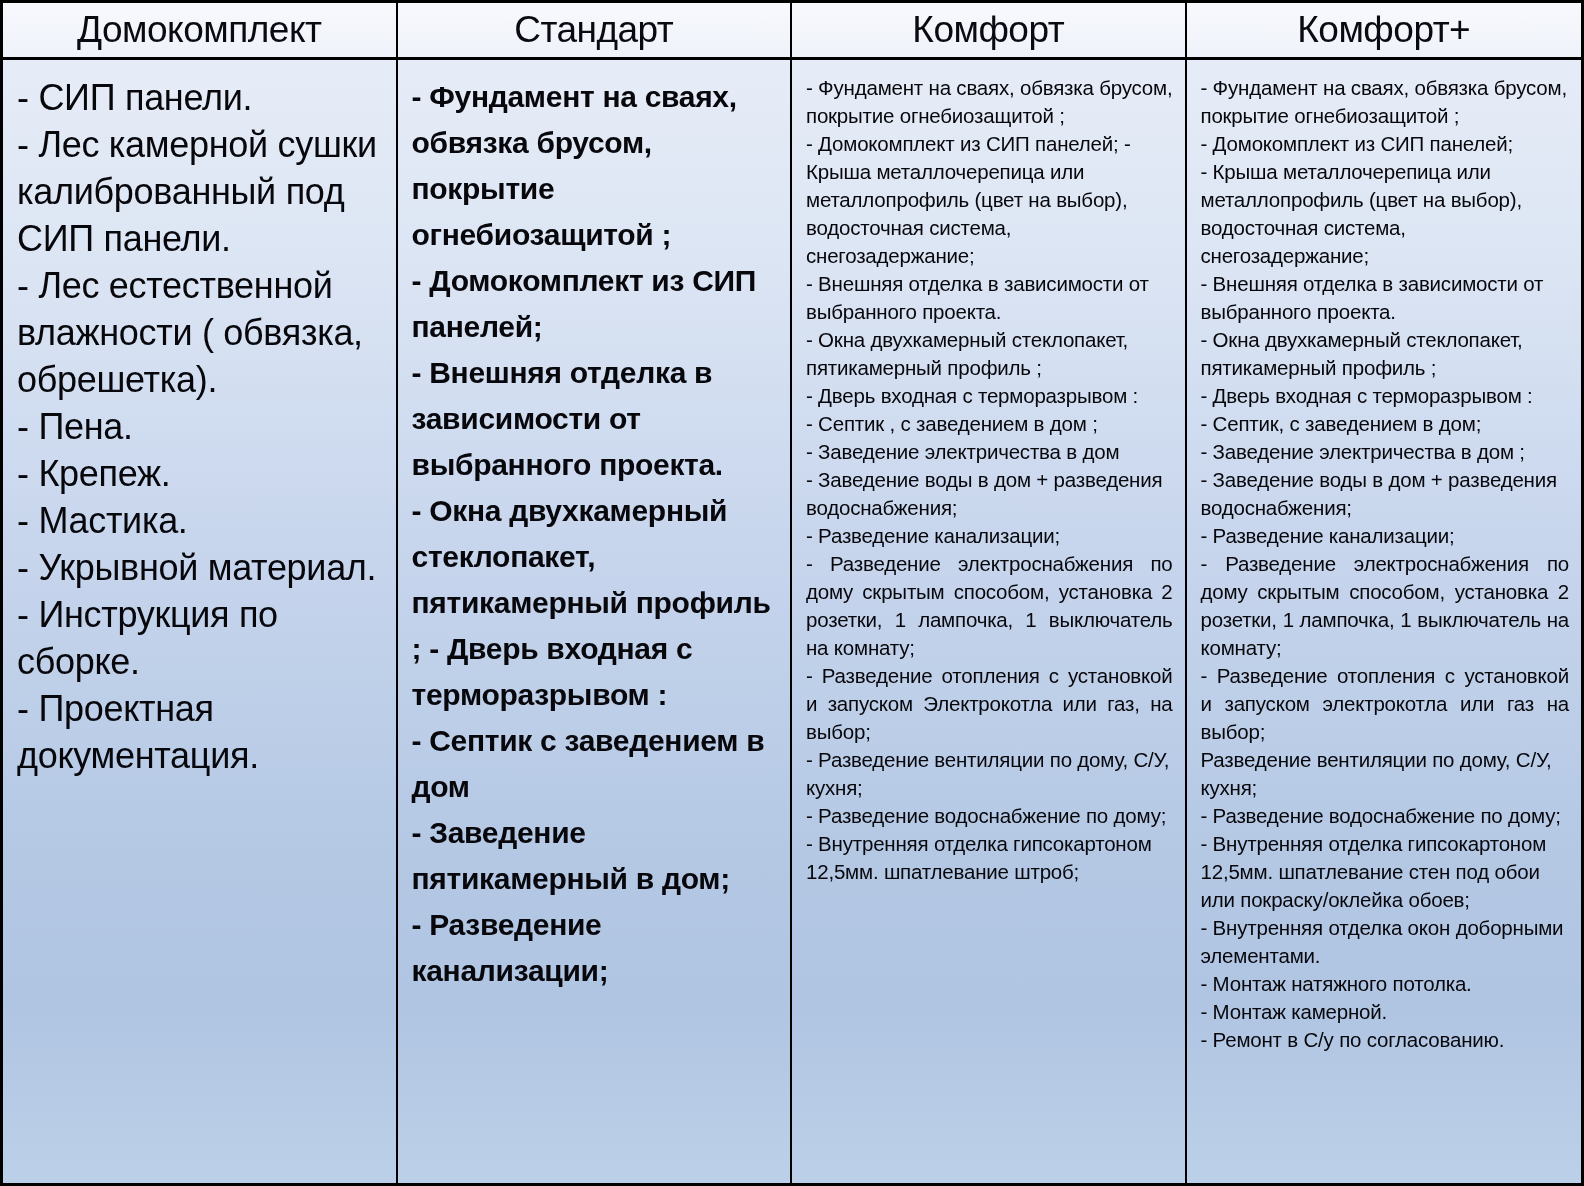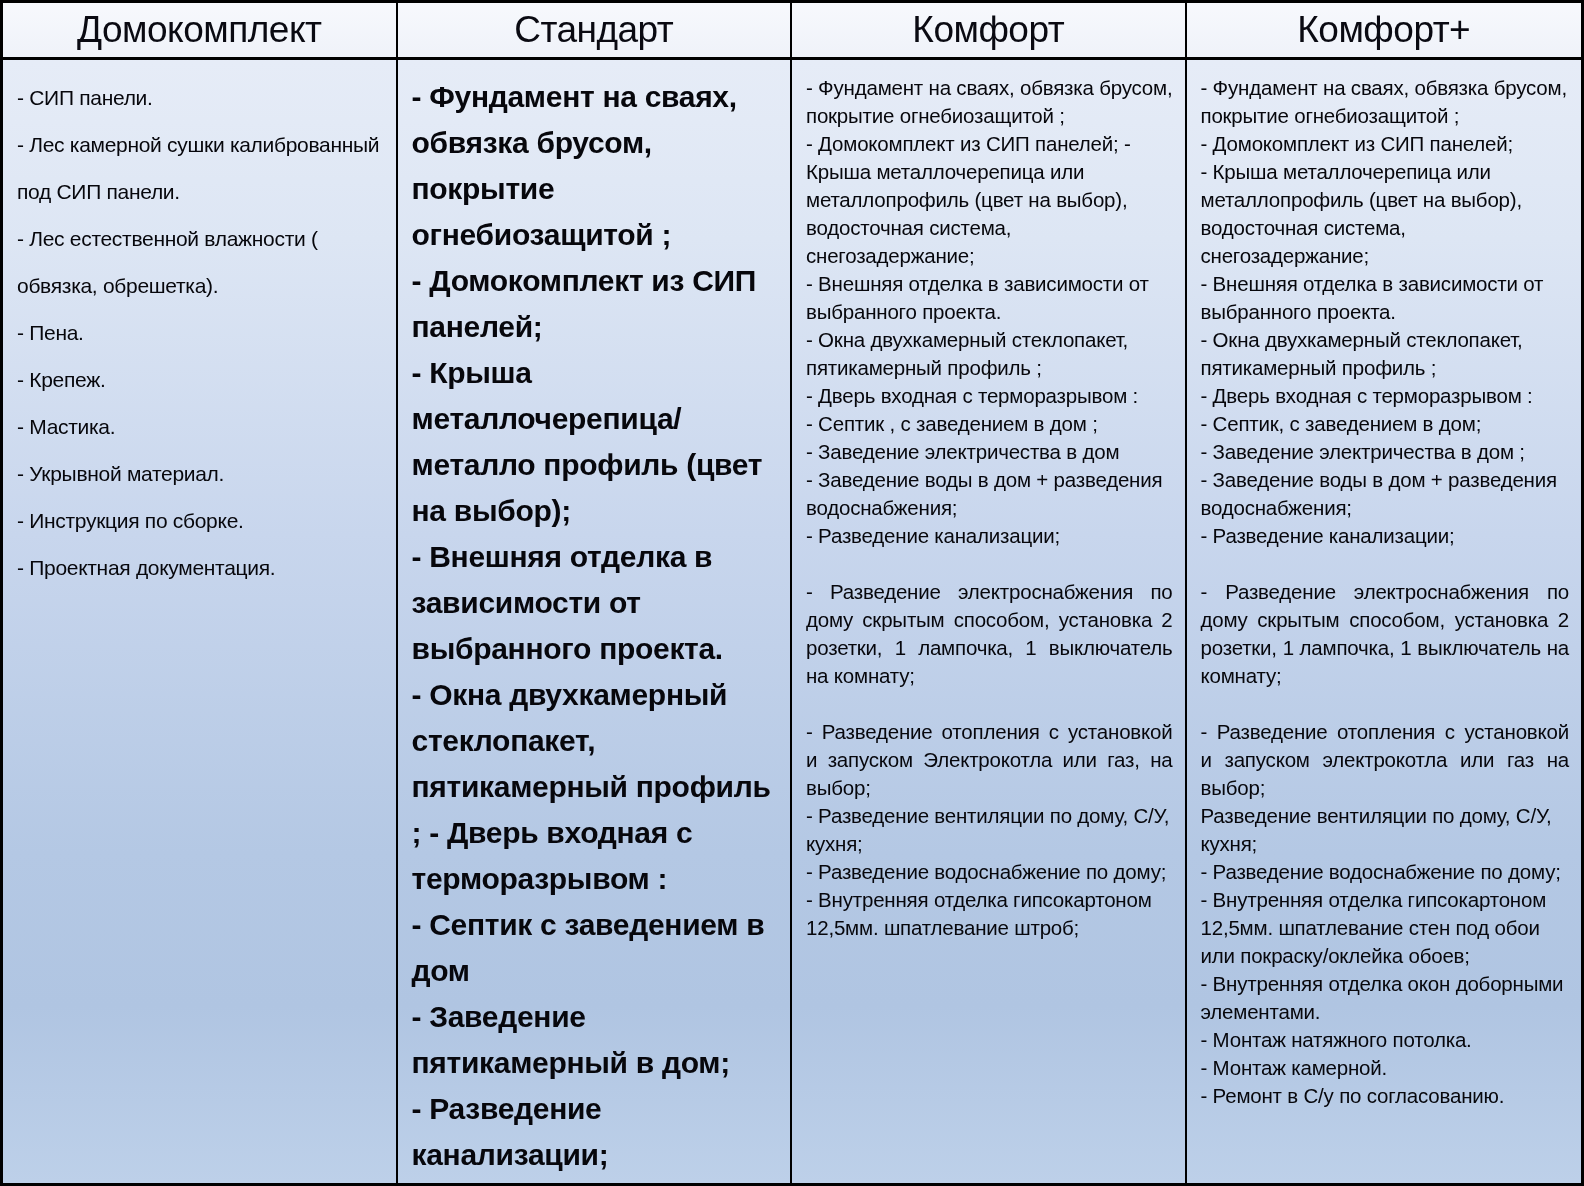--- a/index.html
+++ b/index.html
@@ -31,26 +31,26 @@
     color: #0a0a12;
   }
   .col-sep { border-right: 2px solid #000000; }
 
   .body-cell {
     padding: 14px 12px 10px 14px;
     overflow: hidden;
   }
 
   
-  .t-xl { font-size: 21px; line-height: 47px; font-weight: 400; letter-spacing: -0.3px; }
+  .t-xl { font-size: 36px; line-height: 47px; font-weight: 400; letter-spacing: -0.3px; }
   .t-lg { font-size: 30px; line-height: 46px; font-weight: 700; letter-spacing: -0.3px; }
   .t-sm { font-size: 20.5px; line-height: 28px; font-weight: 400; letter-spacing: -0.2px; }
 
   .item { white-space: normal; }
-  .justify { text-align: justify; margin-top: 28px; }
+  .justify { text-align: justify; }
 </style>
 </head>
 <body>
 
 <div class="stage">
 
   <div class="header-cell col-sep">
     <span>Домокомплект</span>
   </div>
   <div class="body-cell col-sep t-xl">
@@ -64,21 +64,20 @@
     <div class="item">- Инструкция по сборке.</div>
     <div class="item">- Проектная документация.</div>
   </div>
 
   <div class="header-cell col-sep">
     <span>Стандарт</span>
   </div>
   <div class="body-cell col-sep t-lg">
     <div class="item">- Фундамент на сваях, обвязка брусом, покрытие огнебиозащитой ;</div>
     <div class="item">- Домокомплект из СИП панелей;</div>
-    <div class="item">- Крыша металлочерепица/металло профиль (цвет на выбор);</div>
     <div class="item">- Внешняя отделка в зависимости от выбранного проекта.</div>
     <div class="item">- Окна двухкамерный стеклопакет, пятикамерный профиль ; - Дверь входная с терморазрывом :</div>
     <div class="item">- Септик с заведением в дом</div>
     <div class="item">- Заведение пятикамерный в дом;</div>
     <div class="item">- Разведение канализации;</div>
   </div>
 
   <div class="header-cell col-sep">
     <span>Комфорт</span>
   </div>

